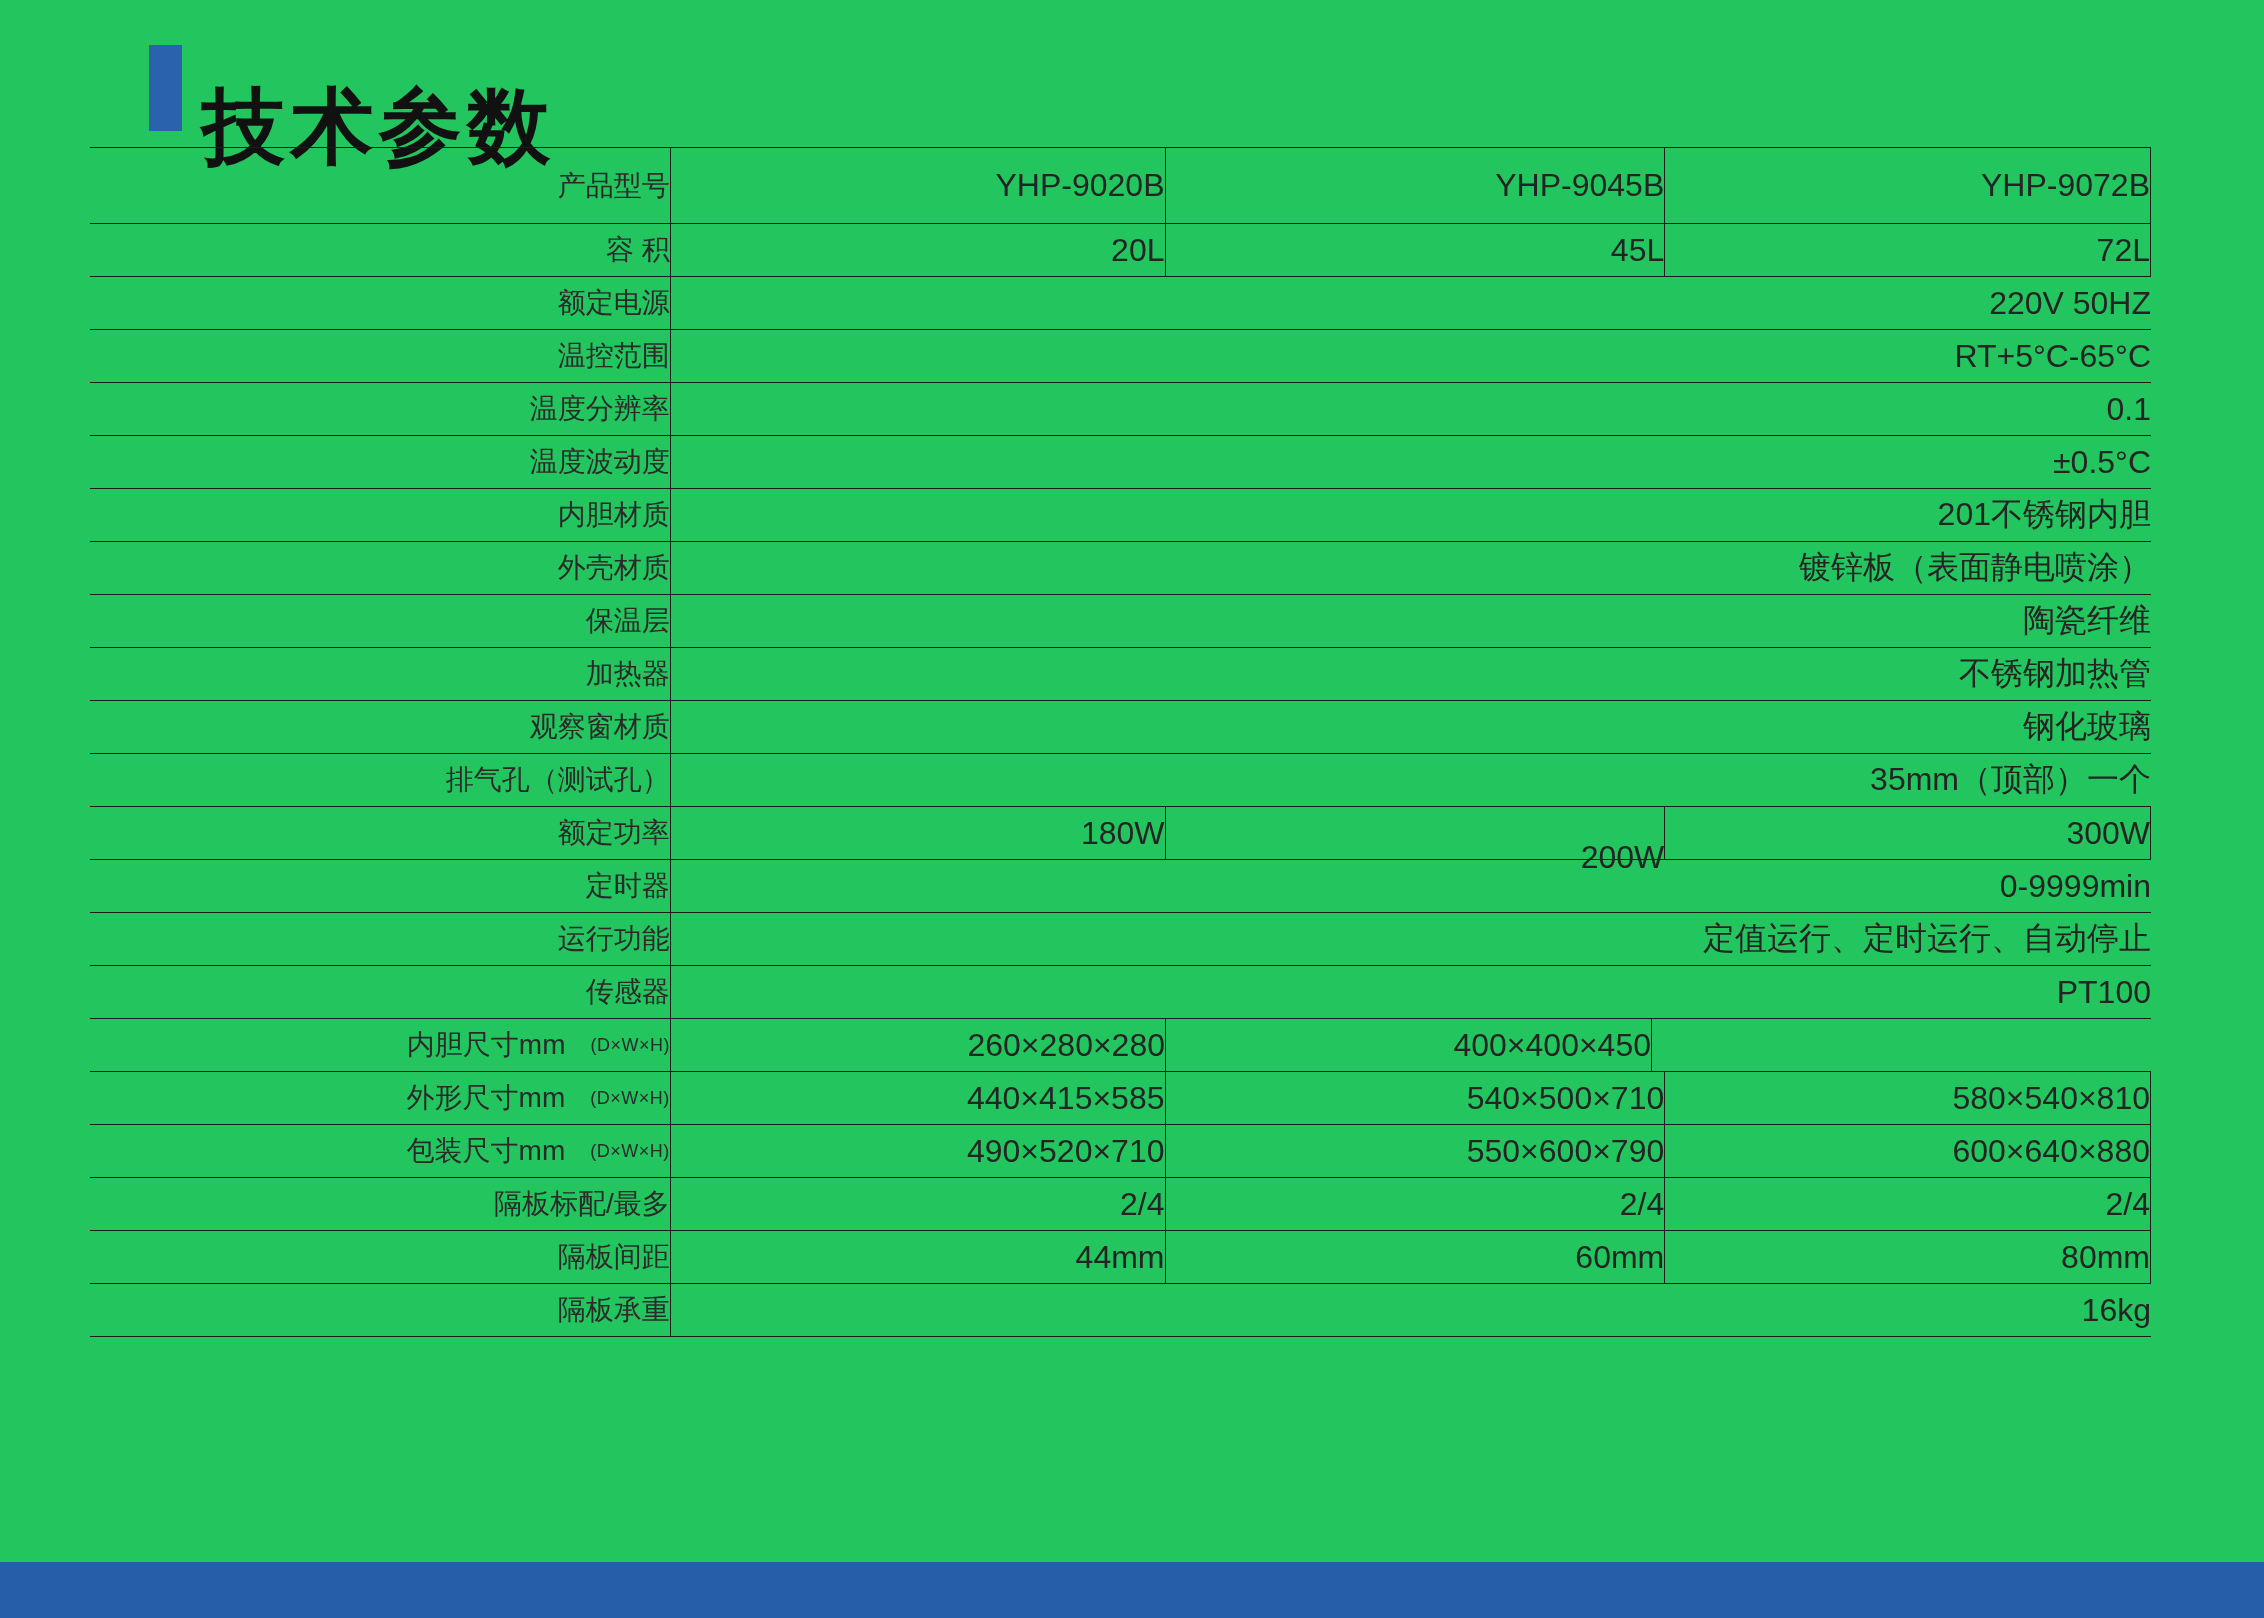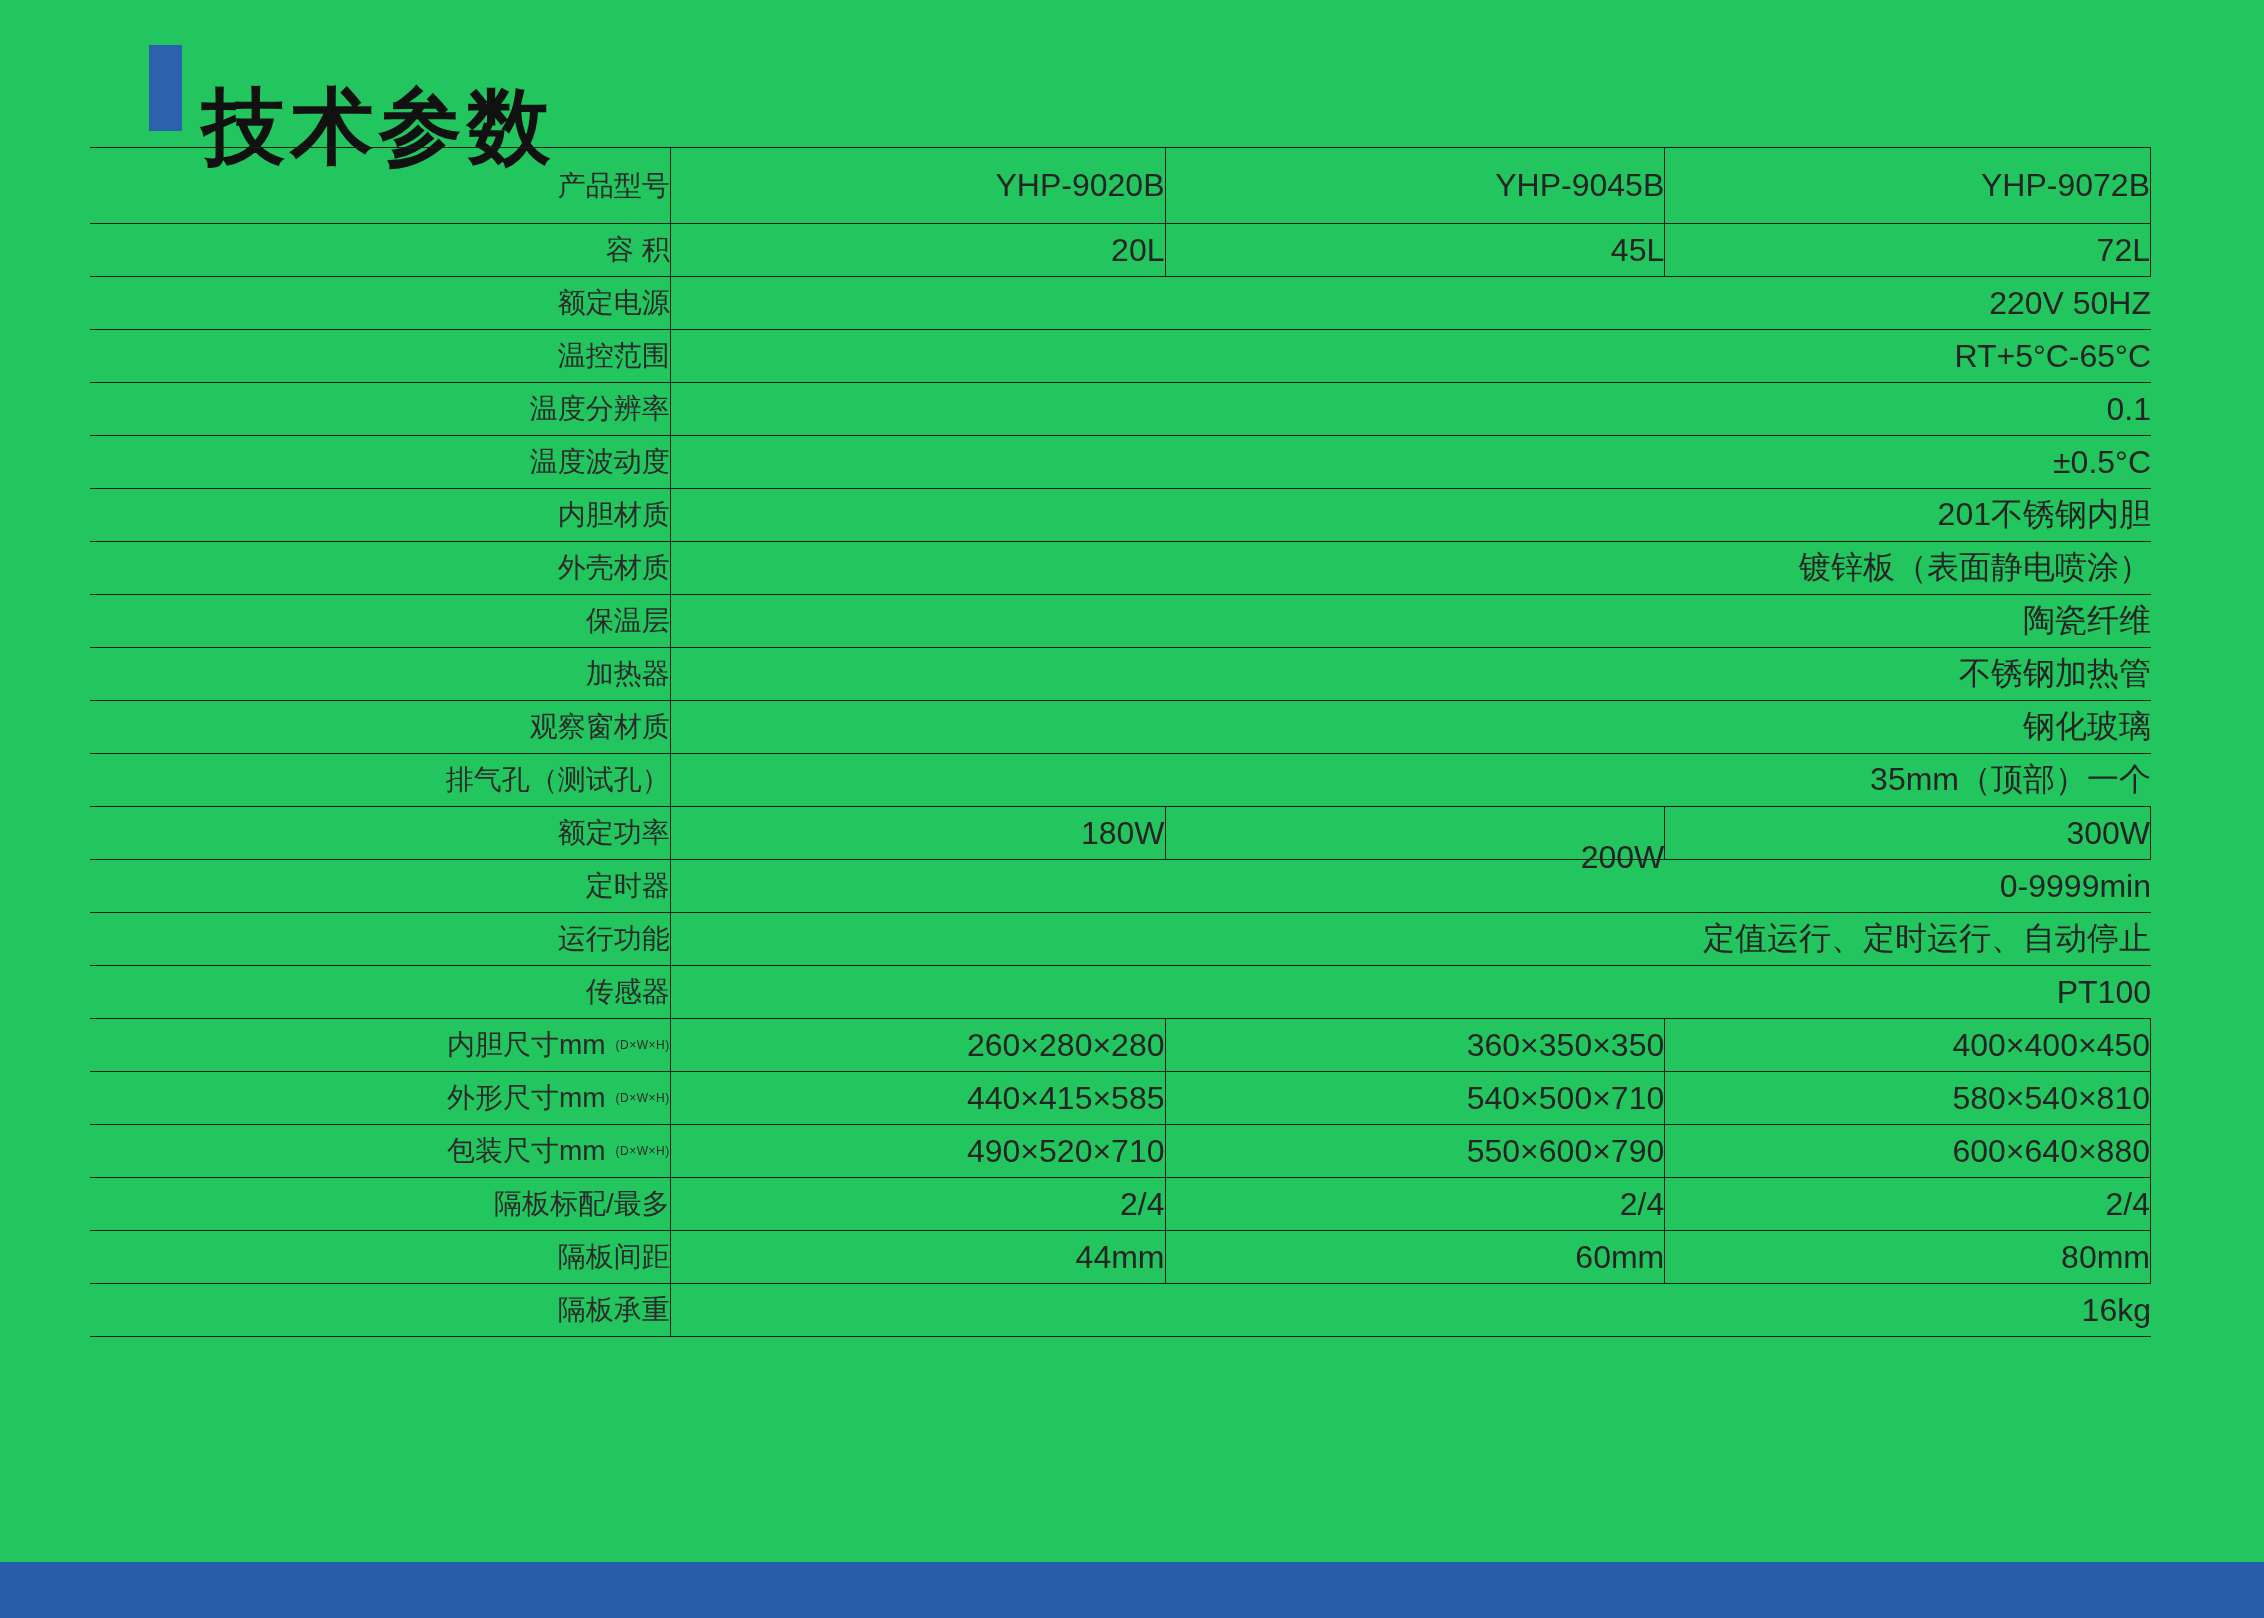--- a/index.html
+++ b/index.html
@@ -53,22 +53,22 @@
     white-space:nowrap;
   }
   .lbl{
     width:581px;
     border-right:1.8px solid #1c1c1c;
     font-size:28px;
     padding-left:72px;
     color:#2a2a2a;
   }
   .lbl .suffix{
-    font-size:12px;
-    margin-left:10px;
+    font-size:18px;
+    margin-left:25px;
     letter-spacing:0.5px;
   }
   .val{font-size:32px;color:#242424;}
   .v1{width:1481px;}
   .v3a{width:495px;border-right:1.8px solid #1c1c1c;}
   .v3b{width:500px;border-right:1.8px solid #1c1c1c;}
   .v3c{width:486px;border-right:1.8px solid #1c1c1c;}
   .shift{position:relative;top:24px;}
 
   
@@ -208,21 +208,20 @@
         </div>
       <div class="cell val v1">PT100</div>
     </div>
 
     <div class="row">
       <div class="cell lbl">
           <span>内胆尺寸mm</span>
           <span class="suffix">(D×W×H)</span>
         </div>
       <div class="cell val v3a">260×280×280</div>
-      <div class="cell val v3b">360×350×350</div>
       <div class="cell val v3c">400×400×450</div>
     </div>
 
     <div class="row">
       <div class="cell lbl">
           <span>外形尺寸mm</span>
           <span class="suffix">(D×W×H)</span>
         </div>
       <div class="cell val v3a">440×415×585</div>
       <div class="cell val v3b">540×500×710</div>

